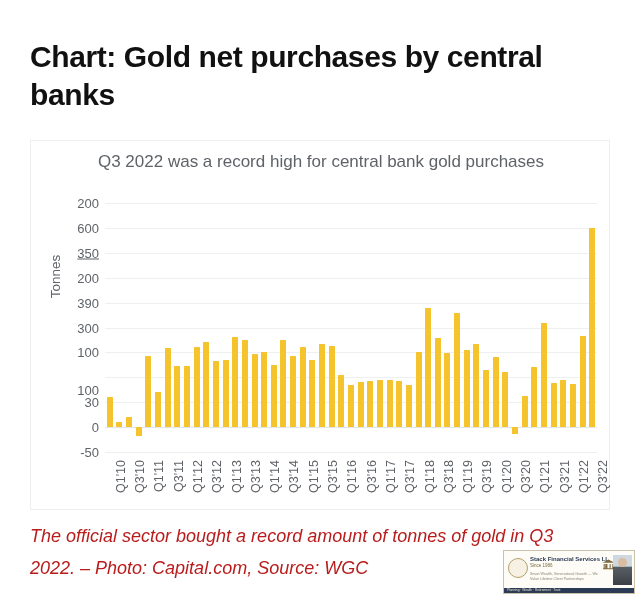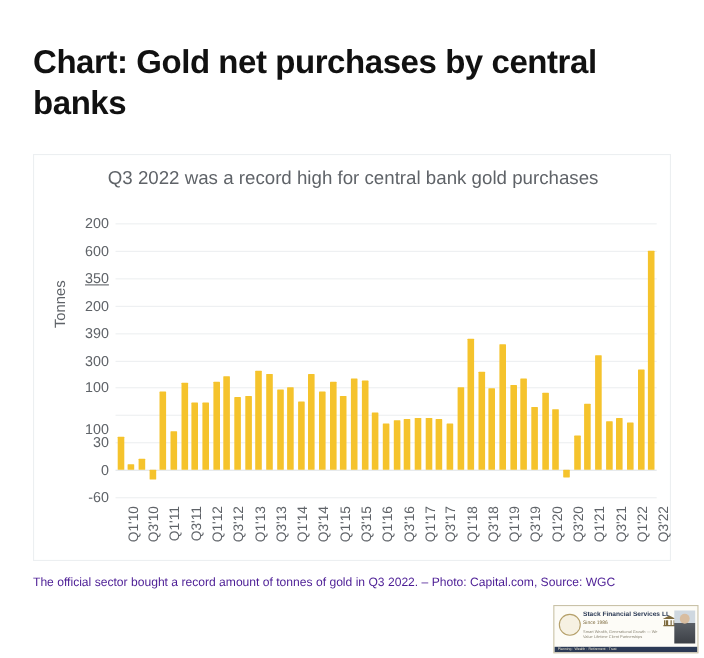--- a/index.html
+++ b/index.html
@@ -150,23 +150,24 @@
     transform: rotate(-90deg) translate(-100%, 0);
     line-height: 1;
   }
 
   
   .caption {
     position: absolute;
     left: 30px;
     top: 521px;
     width: 560px;
-    font-size: 11px;
+    font-size: 18px;
     line-height: 1.75;
-    color: #4c1d95;
+    font-style: italic;
+    color: #b91c1c;
   }
 
   
   .banner {
     position: absolute;
     left: 503px;
     top: 550px;
     width: 132px;
     height: 44px;
     background: #fdfcf7;
@@ -269,21 +270,21 @@
 
   <div class="chart-card">
 
     <div class="chart-title">Q3 2022 was a record high for central bank gold purchases</div>
 
     <div class="plot-wrap">
 
       <div class="y-axis-title">Tonnes</div>
 
       <div class="y-labels" id="y-labels">
-          <div class="y-label" style="top: 249px;">-60</div>
+          <div class="y-label" style="top: 249px;">-50</div>
           <div class="y-label" style="top: 224.1px;">0</div>
           <div class="y-label" style="top: 199.2px;">30</div>
           <div class="y-label" style="top: 187px;">100</div>
           <div class="y-label" style="top: 149.4px;">100</div>
           <div class="y-label" style="top: 124.5px;">300</div>
           <div class="y-label" style="top: 99.6px;">390</div>
           <div class="y-label" style="top: 74.7px;">200</div>
           <div class="y-label" style="top: 49.8px; text-decoration: underline;">350</div>
           <div class="y-label" style="top: 24.9px;">600</div>
           <div class="y-label" style="top: 0px;">200</div>

